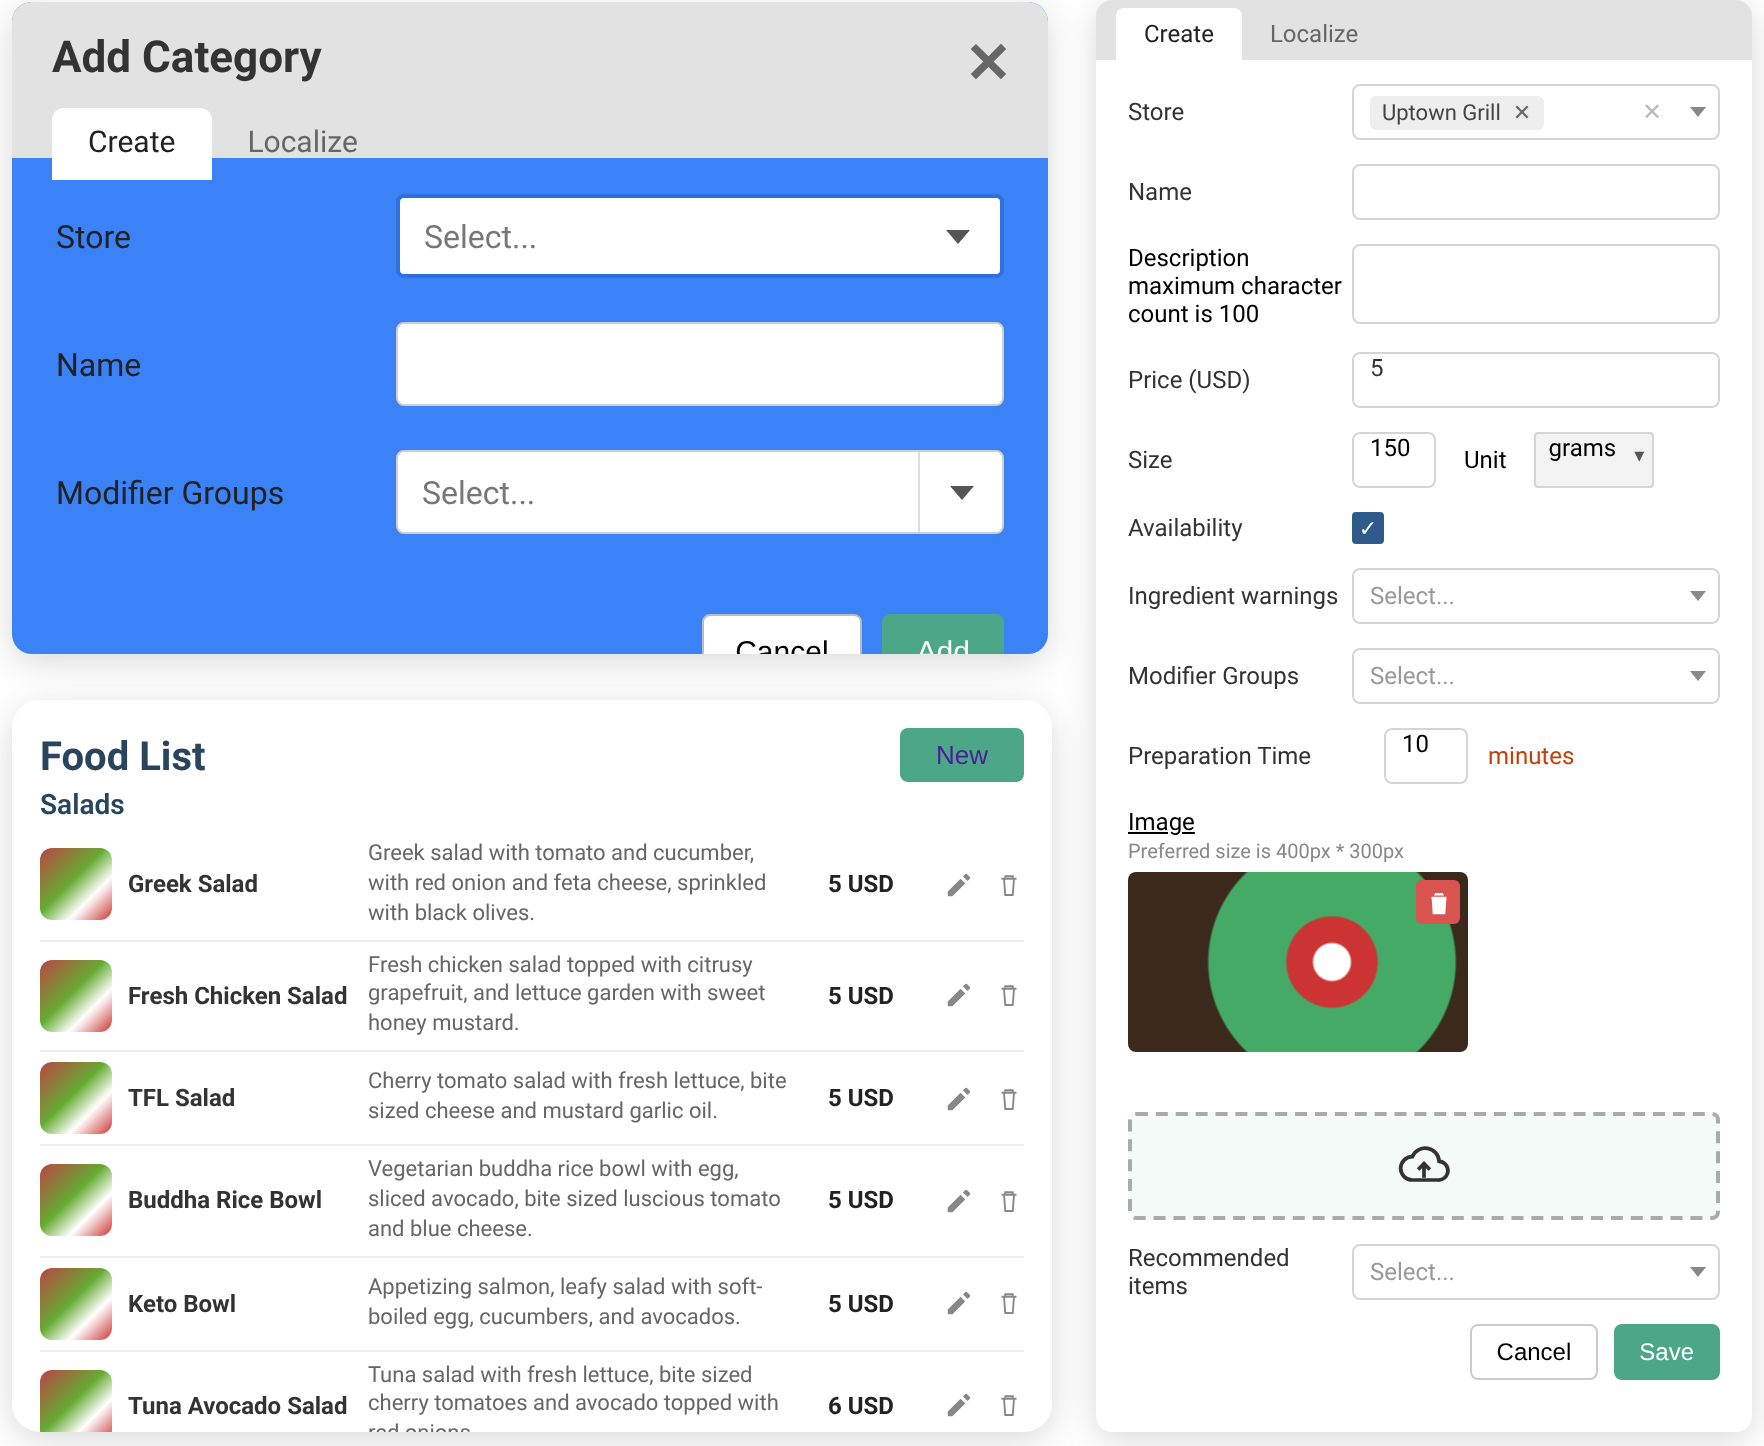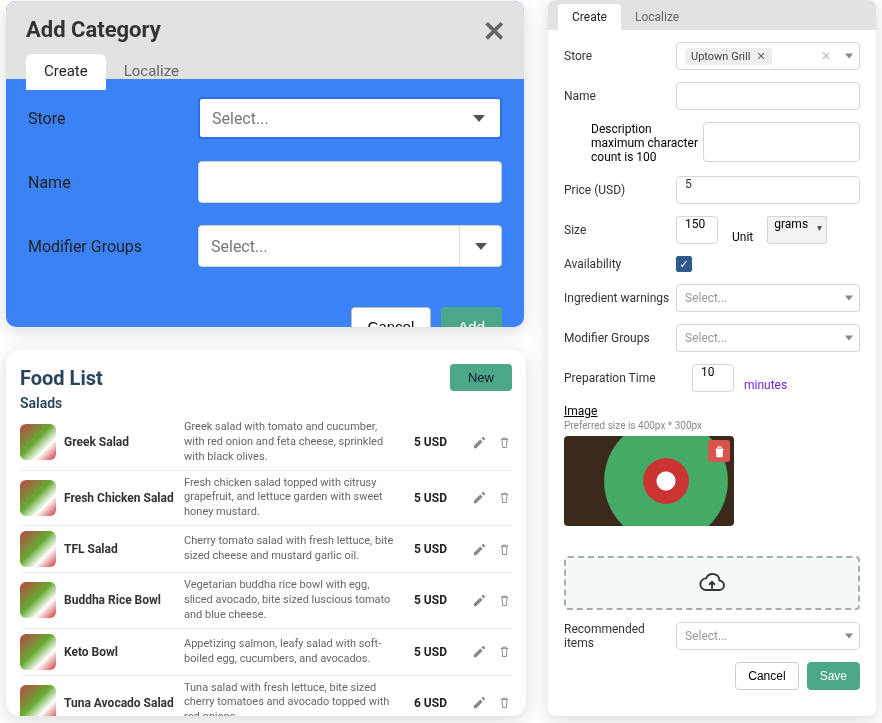--- a/index.html
+++ b/index.html
@@ -111,21 +111,21 @@
     border-radius: 14px;
     background: #fff;
     box-shadow: 0 4px 18px rgba(0,0,0,0.15);
     padding: 14px 14px;
     overflow: hidden;
   }
   .food-list-head {
     display: flex; align-items: center; justify-content: space-between;
   }
   .food-list-title { font-size: 20px; font-weight: 700; color: #28455d; }
-  .btn.new { background: #4ca789; color: #0f172a; border: none; padding: 6px 18px; font-size: 13px; border-radius: 4px; }
+  .btn.new { background: #4ca789; color: #4c1d95; border: none; padding: 6px 18px; font-size: 13px; border-radius: 4px; }
   .food-list-sub { font-size: 14px; color: #28455d; margin-top: 4px; font-weight: 600; }
   .food-rows { margin-top: 4px; }
   .frow {
     display: flex; align-items: center;
     border-top: 1px solid #eee;
     padding: 5px 0;
     gap: 8px;
   }
   .frow:first-child { border-top: none; }
   .thumb {
@@ -164,21 +164,21 @@
     background: #fff; color: #222;
     border-radius: 4px 4px 0 0;
   }
   .rp-body { padding: 12px 16px 10px; }
   .rp-row {
     display: flex; align-items: center; margin-bottom: 12px;
   }
   .rp-row > label { width: 112px; color: #333; font-size: 12px; }
   .rp-field {
     flex: 1;
-    display: flex; align-items: flex-end;
+    display: flex; align-items: center;
   }
   .rp-input, .rp-select {
     flex: 1;
     height: 28px;
     border: 1px solid #d5d5d5;
     border-radius: 4px;
     padding: 0 8px;
     font-size: 12px;
     background: #fff;
   }
@@ -402,21 +402,21 @@
     </div>
 
     <div class="rp-row">
       <label>Name</label>
       <div class="rp-field">
           <div class="rp-input"></div>
         </div>
     </div>
 
     <div class="rp-row" style="align-items:flex-start;">
-      <div style="width:112px;margin-left:27px;">
+      <div style="width:112px;">
         <label>Description</label>
         <span class="sub">maximum character count is 100</span>
       </div>
       <div class="rp-field">
           <div class="rp-textarea"></div>
         </div>
     </div>
 
     <div class="rp-row">
       <label>Price (USD)</label>
@@ -459,21 +459,21 @@
           <span>Select...</span>
           <div class="chev2"></div>
         </div>
       </div>
     </div>
 
     <div class="rp-row">
       <label>Preparation Time</label>
       <div class="rp-field" style="gap:10px;">
         <div class="rp-input" style="flex:0 0 42px;margin-left:16px;">10</div>
-        <span style="font-size:12px;color:#6d28d9;">minutes</span>
+        <span style="font-size:12px;color:#c2410c;">minutes</span>
       </div>
     </div>
 
     <div>
       <label style="font-size:12px;text-decoration:underline;">Image</label><br>
       <span style="font-size:10px;color:#888;">Preferred size is 400px * 300px</span>
       <div class="rp-img-preview">
         <div class="rp-img-del">
           <svg class="icon" viewBox="0 0 24 24">
               <path fill="#fff" d="M6 7h12l-1 14H7L6 7zm3-3h6l1 2H8l1-2z"></path>

